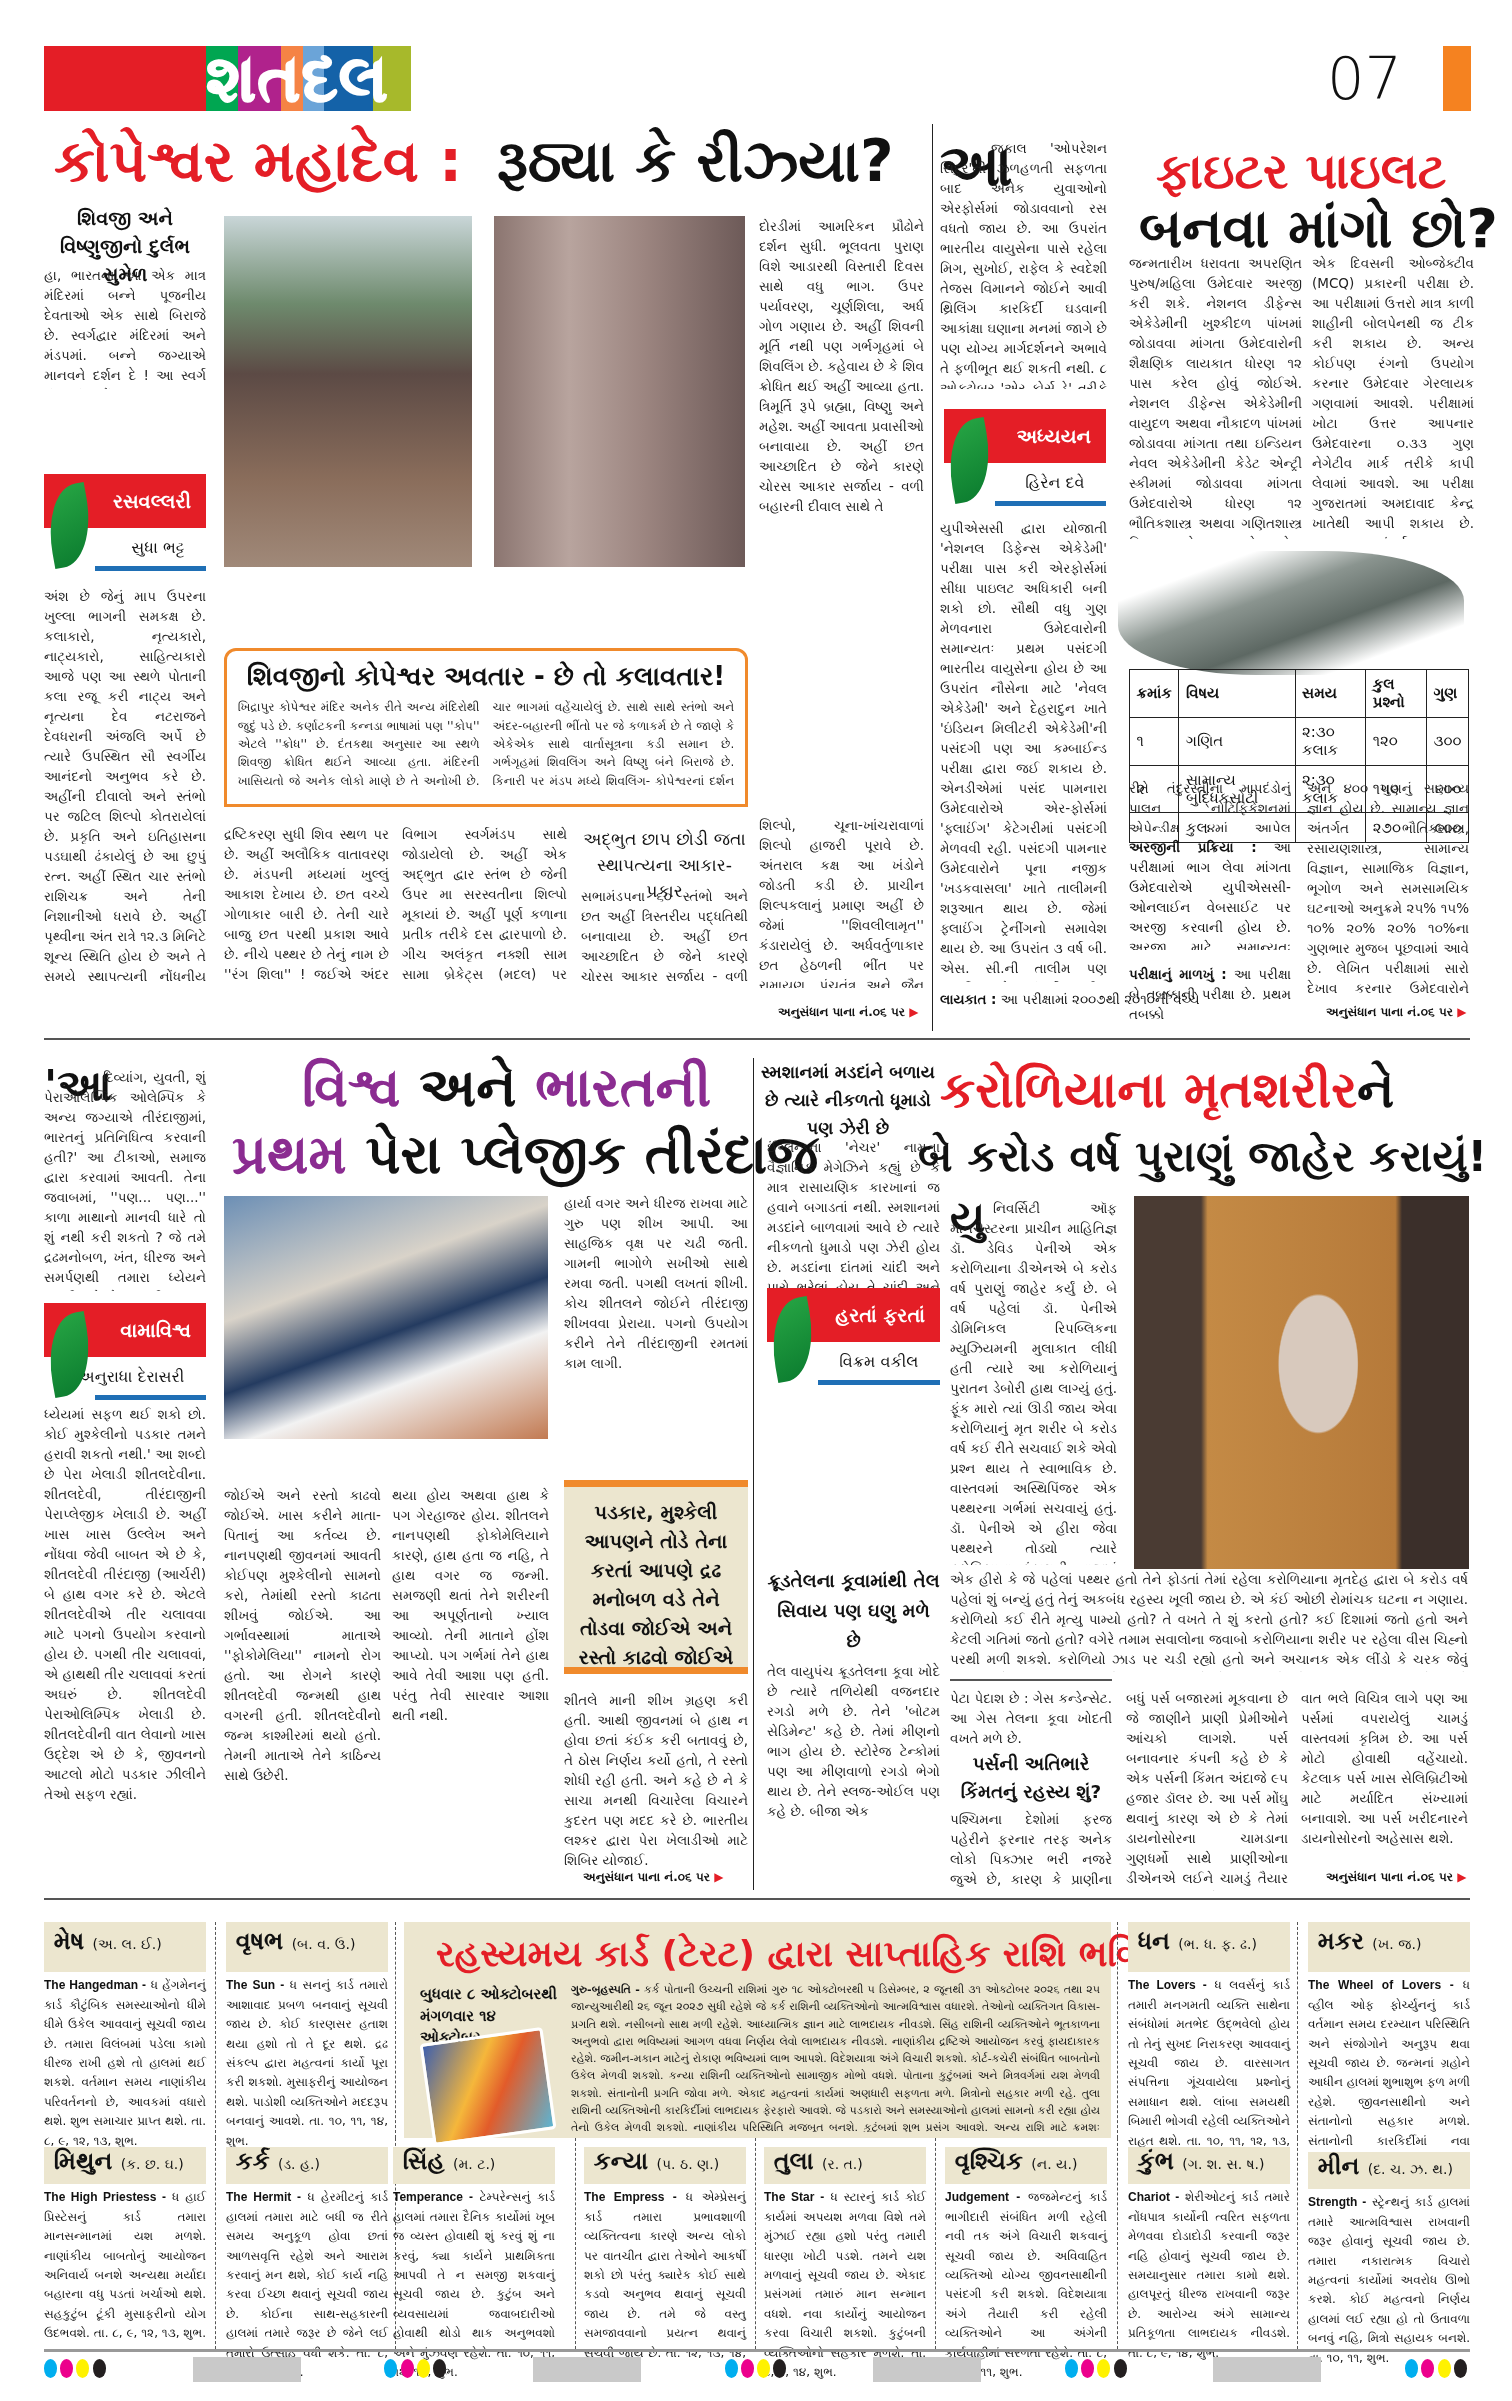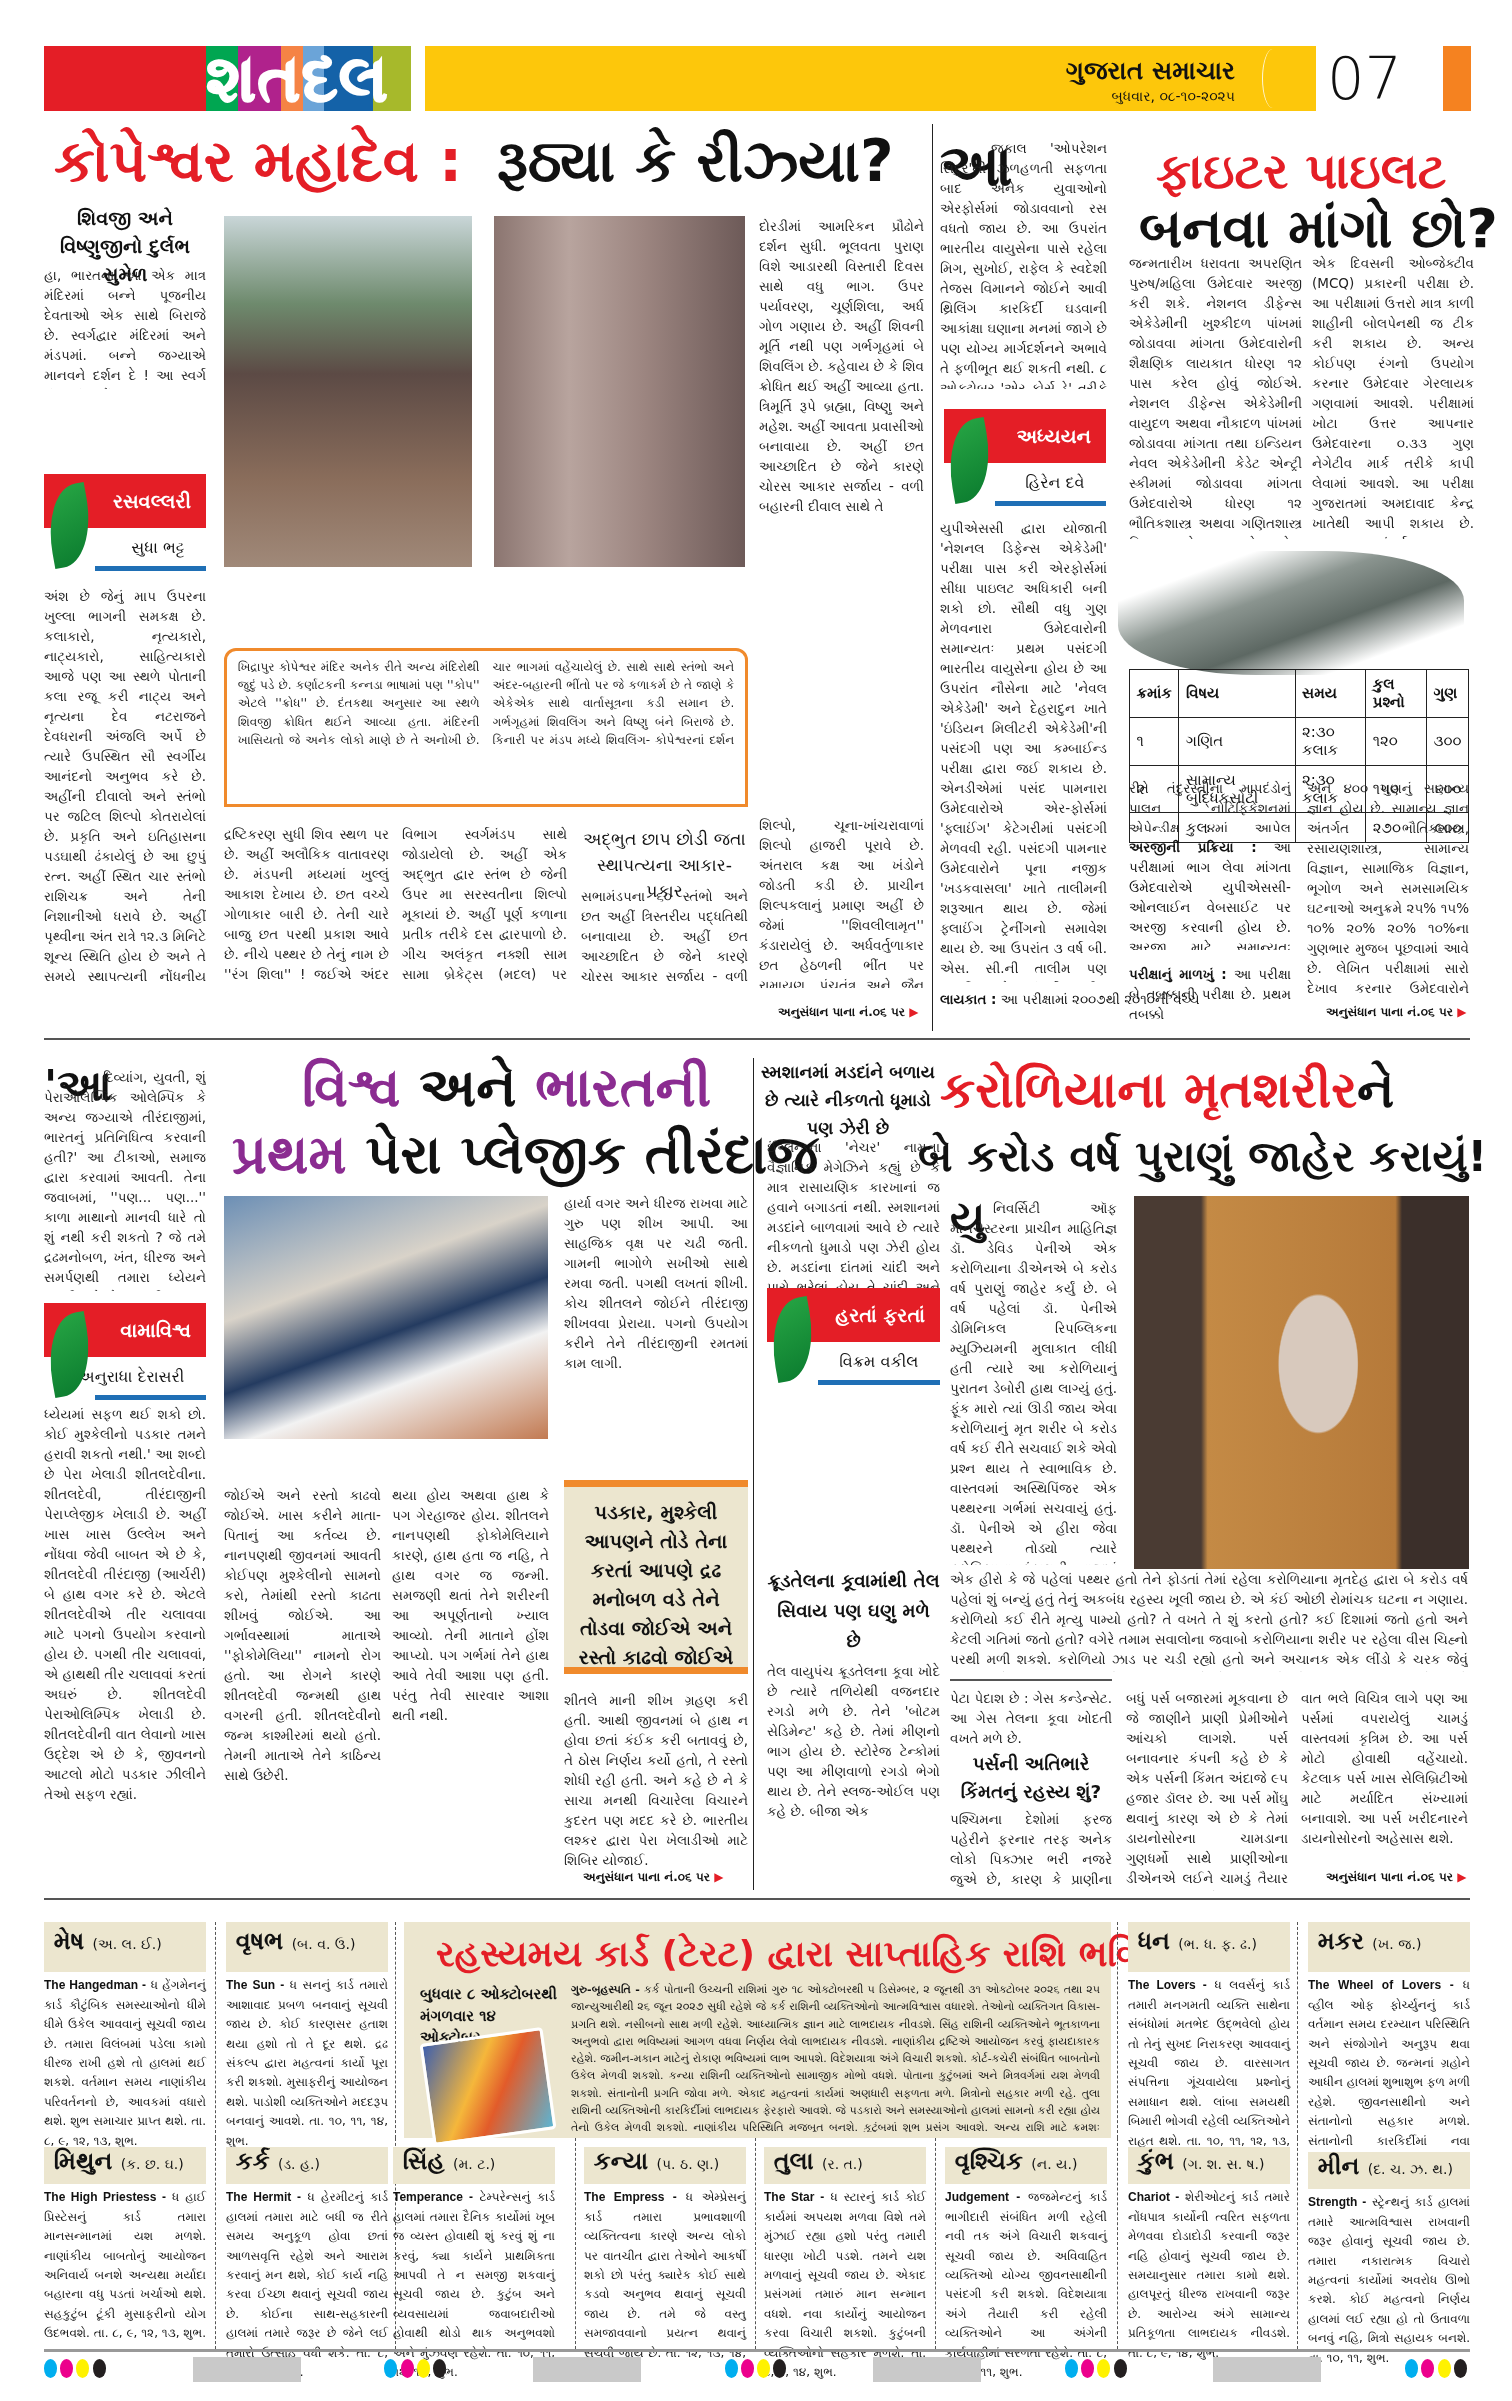--- a/index.html
+++ b/index.html
@@ -51,25 +51,20 @@
   <div class="abs logo-block">
     <div class="logo-seg" style="width:162px;background:#e41e26"></div>
     <div class="logo-seg" style="width:32px;background:#00a651"></div>
     <div class="logo-seg" style="width:43px;background:#b0228c"></div>
     <div class="logo-seg" style="width:21.6px;background:#f58345"></div>
     <div class="logo-seg" style="width:21.6px;background:#6ba4d8"></div>
     <div class="logo-seg" style="width:49px;background:#1462a8"></div>
     <div class="logo-seg" style="width:38px;background:#a7b92b"></div>
     <span class="logo-text">શતદલ</span>
   </div>
-  <div class="abs yellow-bar">
-    <span class="paper-name">ગુજરાત સમાચાર</span>
-    <span class="paper-date">બુધવાર, ૦૮-૧૦-૨૦૨૫</span>
-    <span class="feather"></span>
-  </div>
   <span class="abs page-num">07</span>
   <div class="abs orange-tab"></div>
 </div>
 
 <div class="abs headline h-red" style="left:54px;top:127px;font-size:58px">કોપેશ્વર મહાદેવ :</div>
 <div class="abs headline h-black" style="left:497px;top:127px;font-size:58px">રૂઠ્યા કે રીઝ્યા?</div>
 
 <div class="abs" style="left:44px;top:205px;width:162px;text-align:center;font-size:19.4px;font-weight:bold;line-height:28px">શિવજી અને વિષ્ણુજીનો દુર્લભ સુમેળ</div>
 <div class="abs body-text" style="left:44px;top:265px;width:162px;height:124px">હા, ભારતના આ એક માત્ર મંદિરમાં બન્ને પૂજનીય દેવતાઓ એક સાથે બિરાજે છે. સ્વર્ગદ્વાર મંદિરમાં અને મંડપમાં. બન્ને જગ્યાએ માનવને દર્શન દે ! આ સ્વર્ગ મંડપમાં ભોંય પર શ્યામલ ખડક-પાષાણનો બનેલો સંપૂર્ણ ગોળાકાર, દળદાર</div>
 
@@ -79,20 +74,21 @@
 <div class="abs badge" style="left:44px;top:474px">
   <div class="red">રસવલ્લરી</div>
   <div class="author">સુધા ભટ્ટ</div>
   <div class="blueline"></div>
   <span class="leaf"></span>
 </div>
 
 <div class="abs body-text" style="left:44px;top:586px;width:162px;height:400px">અંશ છે જેનું માપ ઉપરના ખુલ્લા ભાગની સમકક્ષ છે. કલાકારો, નૃત્યકારો, નાટ્યકારો, સાહિત્યકારો આજે પણ આ સ્થળે પોતાની કલા રજૂ કરી નાટ્ય અને નૃત્યના દેવ નટરાજને દેવધરાની અંજલિ અર્પે છે ત્યારે ઉપસ્થિત સૌ સ્વર્ગીય આનંદનો અનુભવ કરે છે. અહીંની દીવાલો અને સ્તંભો પર જટિલ શિલ્પો કોતરાયેલાં છે. પ્રકૃતિ અને ઇતિહાસના પડઘાથી ઢંકાયેલું છે આ છુપું રત્ન. અહીં સ્થિત ચાર સ્તંભો રાશિચક્ર અને તેની નિશાનીઓ ધરાવે છે. અહીં પૃથ્વીના અંત રાત્રે ૧૨.૩ મિનિટે શૂન્ય સ્થિતિ હોય છે અને તે સમયે સ્થાપત્યની નોંધનીય બાબત છે. અહીં બ્રહ્માંડીય તત્ત્વોની હાજરી અનુભવાય. દર મે માસની ચોથીથી આઠમી તારીખની વચ્ચે સૂર્યકિરણ ગર્ભગૃહમાં સીધા પ્રવેશે છે. અહીં પ્રકૃતિ, સૌંદર્ય અને સર્વશક્તિ સૌંદર્યના પ્રતીકો છે. કુદરતી તત્ત્વો, પૌરાણિક કથાઓ આ આદરણીય મંદિરને સૌંદર્ય બક્ષે છે. મનના</div>
 
 <div class="abs boxed" style="left:224px;top:648px;width:524px;height:159px;border-radius:12px 12px 0 0">
+  <div style="font-size:26px;font-weight:bold;text-align:center;margin-top:9.7px">શિવજીનો કોપેશ્વર અવતાર - છે તો કલાવતાર!</div>
   <div style="display:flex;gap:13px;padding:6.5px 10.8px">
     <div class="body-text" style="flex:1;height:92px;font-size:12px;line-height:18.4px">ખિદ્રાપુર કોપેશ્વર મંદિર અનેક રીતે અન્ય મંદિરોથી જુદું પડે છે. કર્ણાટકની કન્નડા ભાષામાં પણ ''કોપ'' એટલે ''ક્રોધ'' છે. દંતકથા અનુસાર આ સ્થળે શિવજી ક્રોધિત થઈને આવ્યા હતા. મંદિરની ખાસિયતો જે અનેક લોકો માણે છે તે અનોખી છે. અંદર અને બહાર બારીક શિલ્પોની કલાકારીગરી મેળવે છે. મંદિર અને સ્તંભો ચૌલુક્ય શૈલીમાં છે.</div>
     <div class="body-text" style="flex:1;height:92px;font-size:12px;line-height:18.4px">ચાર ભાગમાં વહેંચાયેલું છે. સાથે સાથે સ્તંભો અને અંદર-બહારની ભીંતો પર જે કળાકર્મ છે તે જાણે કે એકેએક સાથે વાર્તાસૂત્રના કડી સમાન છે. ગર્ભગૃહમાં શિવલિંગ અને વિષ્ણુ બંને બિરાજે છે. કિનારી પર મંડપ મધ્યે શિવલિંગ- કોપેશ્વરનાં દર્શન થાય ! સાથે વિષ્ણુજી પણ હોય બિરાજમાન!</div>
   </div>
 </div>
 
 <div class="abs body-text" style="left:224px;top:824px;width:165px;height:162px">દ્રષ્ટિકરણ સુધી શિવ સ્થળ પર છે. અહીં અલૌકિક વાતાવરણ છે. મંડપની મધ્યમાં ખુલ્લું આકાશ દેખાય છે. છત વચ્ચે ગોળાકાર બારી છે. તેની ચારે બાજુ છત પરથી પ્રકાશ આવે છે. નીચે પથ્થર છે તેનું નામ છે ''રંગ શિલા'' ! જઈએ અંદર સભામંડપ તરફ : આ</div>
 <div class="abs body-text" style="left:402px;top:824px;width:165px;height:162px">વિભાગ સ્વર્ગમંડપ સાથે જોડાયેલો છે. અહીં એક અદ્ભુત દ્વાર સ્તંભ છે જેની ઉપર મા સરસ્વતીના શિલ્પો મૂકાયાં છે. અહીં પૂર્ણ કળાના પ્રતીક તરીકે દસ દ્વારપાળો છે. ગીચ અલંકૃત નક્શી સામ સામા બ્રેકેટ્સ (મદલ) પર ચાલુક્ય શૈલીનો પરિચય કરાવે છે.</div>
 <div class="abs" style="left:581px;top:826px;width:167px;font-size:17.3px;font-weight:normal;text-align:center;line-height:26px">અદ્ભુત છાપ છોડી જતા સ્થાપત્યના આકાર-પ્રકાર</div>
 <div class="abs body-text" style="left:581px;top:886px;width:167px;height:100px">સભામંડપના ૬૦ સ્તંભો અને છત અહીં ત્રિસ્તરીય પદ્ધતિથી બનાવાયા છે. અહીં છત આચ્છાદિત છે જેને કારણે ચોરસ આકાર સર્જાય - વળી બહારની દીવાલ સાથે તે</div>

